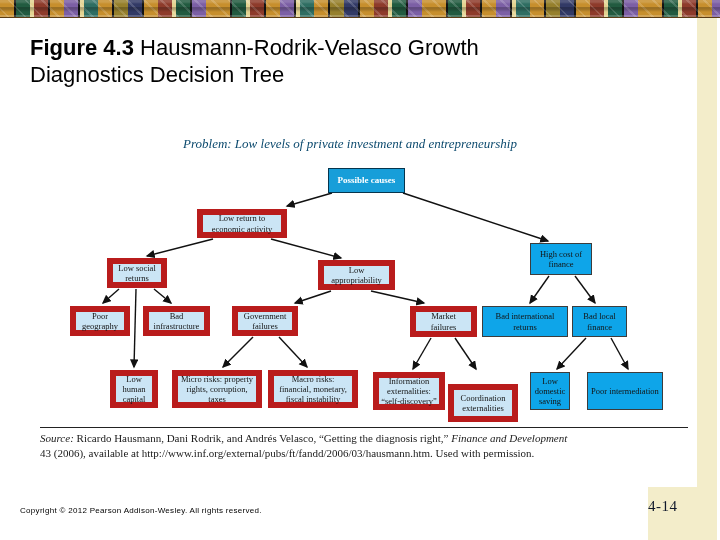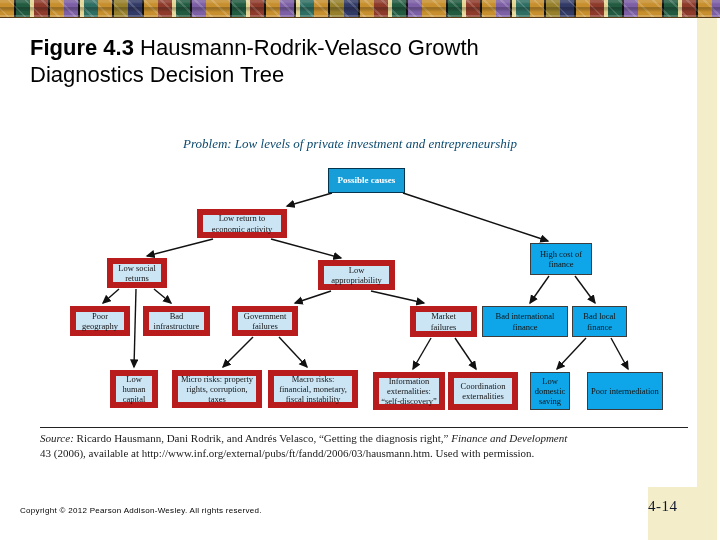--- a/index.html
+++ b/index.html
@@ -97,27 +97,27 @@
 
 <div class="n bright" style="left:328px;top:168px;width:77px;height:25px">Possible causes</div>
 <div class="n pale" style="left:197px;top:209px;width:90px;height:29px">Low return to economic activity</div>
 <div class="n pale" style="left:107px;top:258px;width:60px;height:30px">Low social returns</div>
 <div class="n pale" style="left:318px;top:260px;width:77px;height:30px">Low appropriability</div>
 <div class="n white" style="left:530px;top:243px;width:62px;height:32px">High cost of finance</div>
 <div class="n pale" style="left:70px;top:306px;width:60px;height:30px">Poor geography</div>
 <div class="n pale" style="left:143px;top:306px;width:67px;height:30px">Bad infrastructure</div>
 <div class="n pale" style="left:232px;top:306px;width:66px;height:30px">Government failures</div>
 <div class="n pale" style="left:410px;top:306px;width:67px;height:31px">Market failures</div>
-<div class="n white" style="left:482px;top:306px;width:86px;height:31px">Bad international finance</div>
+<div class="n white" style="left:482px;top:306px;width:86px;height:31px">Bad international returns</div>
 <div class="n white" style="left:572px;top:306px;width:55px;height:31px">Bad local finance</div>
 <div class="n pale" style="left:110px;top:370px;width:48px;height:38px">Low human capital</div>
 <div class="n pale" style="left:172px;top:370px;width:90px;height:38px">Micro risks: property rights, corruption, taxes</div>
 <div class="n pale" style="left:268px;top:370px;width:90px;height:38px">Macro risks: financial, monetary, fiscal instability</div>
 <div class="n pale" style="left:373px;top:372px;width:72px;height:38px">Information externalities: “self-discovery”</div>
-<div class="n pale" style="left:448px;top:372px;width:70px;height:38px">Coordination externalities</div>
+<div class="n pale" style="left:448px;top:384px;width:70px;height:38px">Coordination externalities</div>
 <div class="n white" style="left:530px;top:372px;width:40px;height:38px">Low domestic saving</div>
 <div class="n white" style="left:587px;top:372px;width:76px;height:38px">Poor intermediation</div>
 
 <div class="src-rule"></div>
 <div class="src"><i>Source:</i><span> Ricardo Hausmann, Dani Rodrik, and Andrés Velasco, “Getting the diagnosis right,” </span><i>Finance and Development</i><br>
 <span>43 (2006), available at http://www.inf.org/external/pubs/ft/fandd/2006/03/hausmann.htm. Used with permission.</span></div>
 
 <div class="copyright">Copyright © 2012 Pearson Addison-Wesley. All rights reserved.</div>
 
 </body></html>

